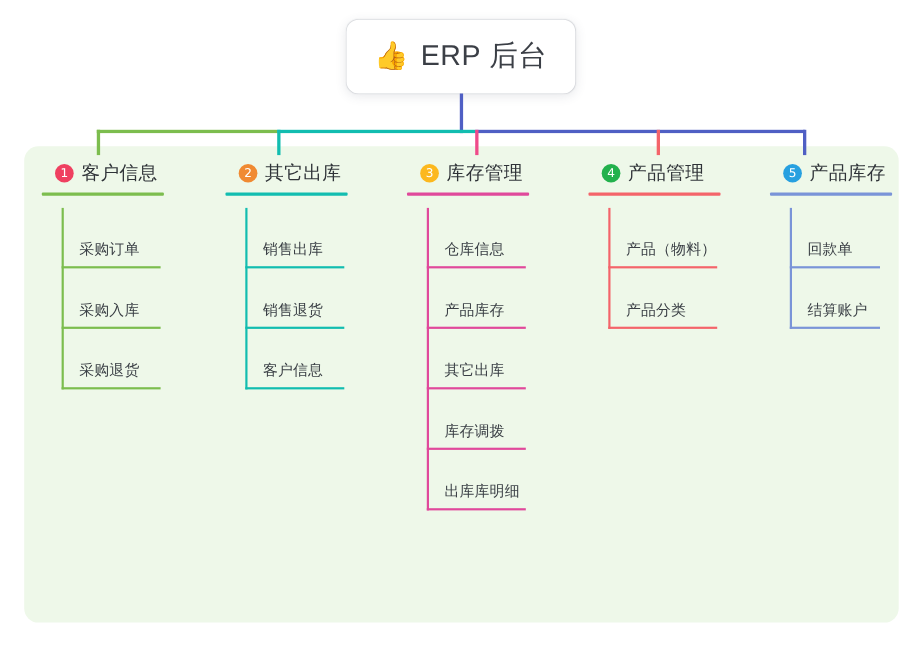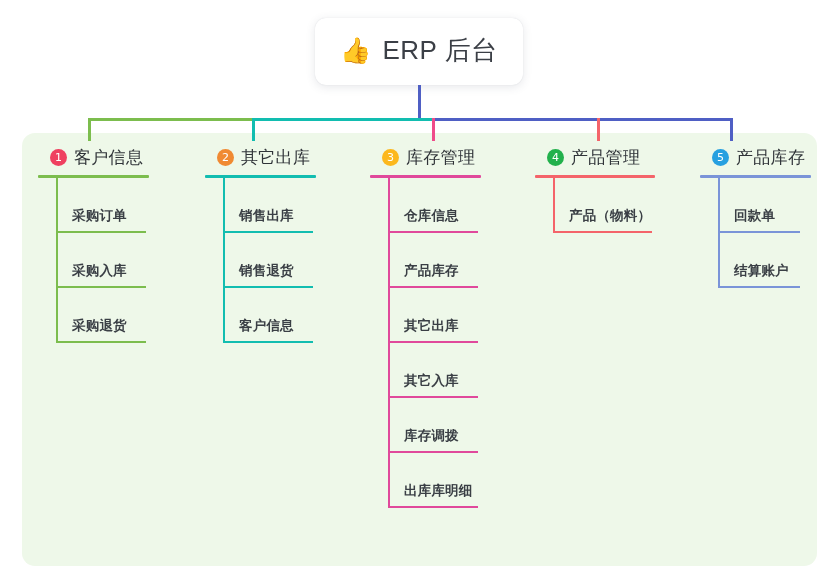--- a/index.html
+++ b/index.html
@@ -103,23 +103,22 @@
   }
   .col-rule {
     height: 3px;
     margin-top: 6px;
     border-radius: 1px;
   }
 
   
   .leaves {
     position: relative;
-    margin-top: 0;
+    margin-top: 11px;
     padding-left: 18px;
-    font-weight: bold;
   }
   .rail {
     position: absolute;
     left: 18px;
     top: 0;
     bottom: 0;
     width: 2px;
   }
   .leaf {
     position: relative;
@@ -229,24 +228,20 @@
           </div>
           <div class="leaf">
             <span class="leaf-label">产品库存</span>
             <div class="leaf-rule" style="background: rgb(224, 73, 155); width: 90px;"></div>
           </div>
           <div class="leaf">
             <span class="leaf-label">其它出库</span>
             <div class="leaf-rule" style="background: rgb(224, 73, 155); width: 90px;"></div>
           </div>
           <div class="leaf">
-            <span class="leaf-label">其它入库</span>
-            <div class="leaf-rule" style="background: rgb(224, 73, 155); width: 90px;"></div>
-          </div>
-          <div class="leaf">
             <span class="leaf-label">库存调拨</span>
             <div class="leaf-rule" style="background: rgb(224, 73, 155); width: 90px;"></div>
           </div>
           <div class="leaf">
             <span class="leaf-label">出库库明细</span>
             <div class="leaf-rule" style="background: rgb(224, 73, 155); width: 90px;"></div>
           </div>
         </div>
       </div>
       <div class="column" style="left: 535px; width: 160px;">
@@ -254,20 +249,24 @@
           <span class="badge" style="background: rgb(34, 177, 76);">4</span>
           <span class="col-title">产品管理</span>
         </div>
         <div class="col-rule" style="background: rgb(244, 100, 106); width: 120px;"></div>
         <div class="leaves">
           <div class="rail" style="background: rgb(244, 100, 106);"></div>
           <div class="leaf">
             <span class="leaf-label">产品（物料）</span>
             <div class="leaf-rule" style="background: rgb(244, 100, 106); width: 99px;"></div>
           </div>
+          <div class="leaf">
+            <span class="leaf-label">产品分类</span>
+            <div class="leaf-rule" style="background: rgb(244, 100, 106); width: 99px;"></div>
+          </div>
         </div>
       </div>
       <div class="column" style="left: 700px; width: 120px;">
         <div class="col-head">
           <span class="badge" style="background: rgb(39, 160, 224);">5</span>
           <span class="col-title">产品库存</span>
         </div>
         <div class="col-rule" style="background: rgb(122, 148, 216); width: 111px;"></div>
         <div class="leaves">
           <div class="rail" style="background: rgb(122, 148, 216);"></div>

